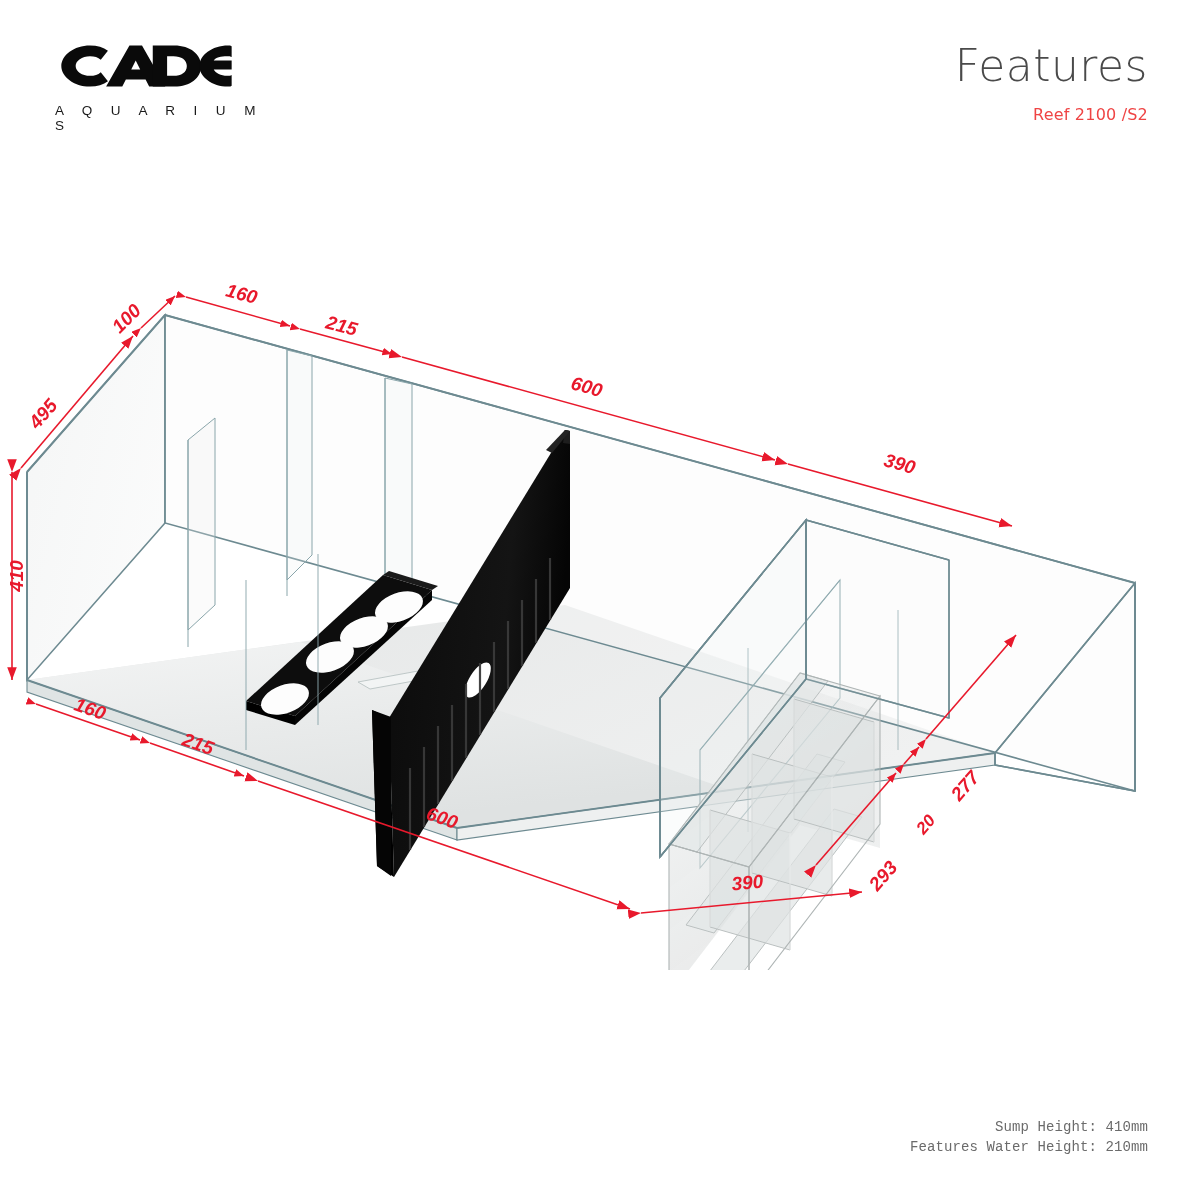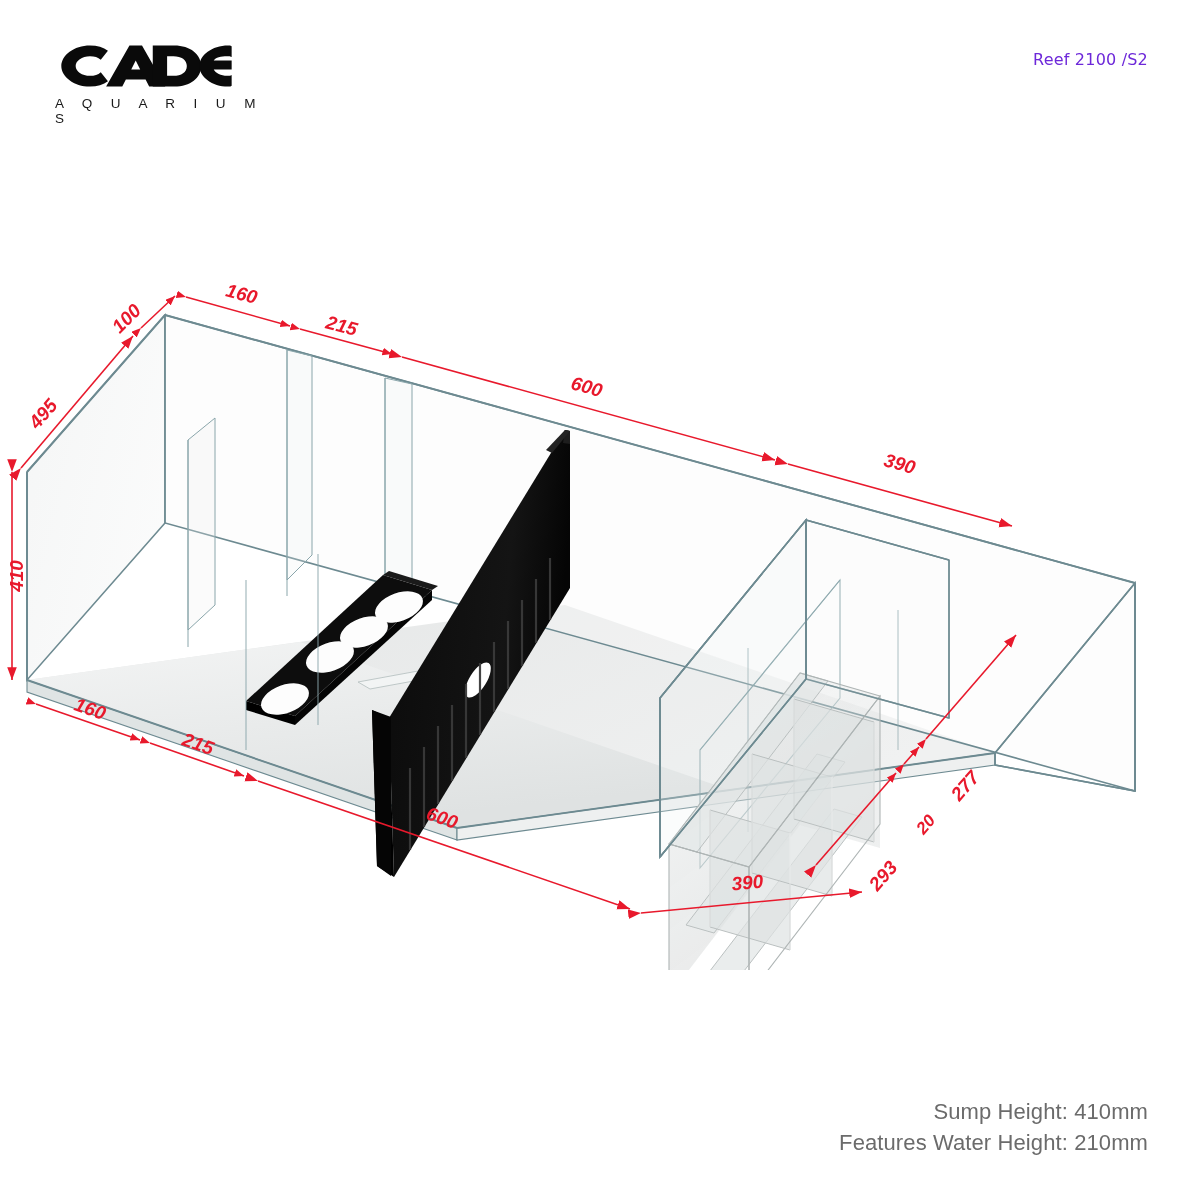--- a/index.html
+++ b/index.html
@@ -12,63 +12,63 @@
     position:relative;
   }
   .page{position:relative;width:1200px;height:1200px;}
 
   
   .header{position:absolute;top:0;left:0;width:1200px;height:150px;}
 
   .logo{position:absolute;left:52px;top:40px;width:230px;height:90px;}
   .logo-mark{display:block;width:180px;height:52px;}
   .logo-sub{
-    margin-top:4px;
+    margin-top:11px;
     font-size:13.5px;
     letter-spacing:7.4px;
     color:#1a1a1a;
     font-weight:400;
     padding-left:3px;
     font-family:"Liberation Sans", sans-serif;
   }
 
   .header-right{position:absolute;right:52px;top:44px;text-align:right;}
   .header-title{
     font-size:44px;
     font-weight:300;
     color:#4a4a4a;
     line-height:1;
     letter-spacing:.5px;
     font-family:"DejaVu Sans", sans-serif;
   }
   .header-sub{
-    margin-top:6px;
+    margin-top:17px;
     font-size:16px;
     font-weight:400;
-    color:#6d28d9;
+    color:#ef4444;
     letter-spacing:.2px;
     font-family:"DejaVu Sans", sans-serif;
   }
 
   
   .diagram{position:absolute;left:0;top:150px;width:1200px;height:820px;}
   .diagram svg{display:block;width:1200px;height:820px;}
 
   
   .specs{
     position:absolute;right:52px;bottom:42px;
     text-align:right;
   }
   .spec-line{
-    font-size:22px;
+    font-size:14px;
     font-weight:400;
     color:#6b6b6b;
     line-height:1.42;
     letter-spacing:.1px;
-    font-family:Liberation Sans, sans-serif;
+    font-family:Liberation Mono, monospace;
     white-space:nowrap;
   }
 </style>
 </head>
 <body>
 
 <div class="page">
 
   <div class="header">
 
@@ -89,20 +89,21 @@
           <path d="M196 6 C178 6 164 17 164 29 C164 41 178 52 196 52 C198 52 199 52 200 51
                    L200 39 C199 40 197 40 195 40 C188 40 182 37 180 33 L200 33 L200 23
                    L180 23 C182 19 188 18 195 18 C197 18 199 18 200 19 L200 7
                    C199 6 198 6 196 6 Z"></path>
         </g>
       </svg>
       <div class="logo-sub">A Q U A R I U M S</div>
     </div>
 
     <div class="header-right">
+      <div class="header-title">Features</div>
       <div class="header-sub">Reef 2100 /S2</div>
     </div>
   </div>
 
   <div class="diagram">
     <svg viewBox="0 0 1200 820" xmlns="http://www.w3.org/2000/svg">
       <defs>
         <marker id="ar" markerWidth="9" markerHeight="9" refX="8" refY="3" orient="auto" markerUnits="strokeWidth">
           <path d="M0,0 L8,3 L0,6 z" fill="#e8192c"></path>
         </marker>

